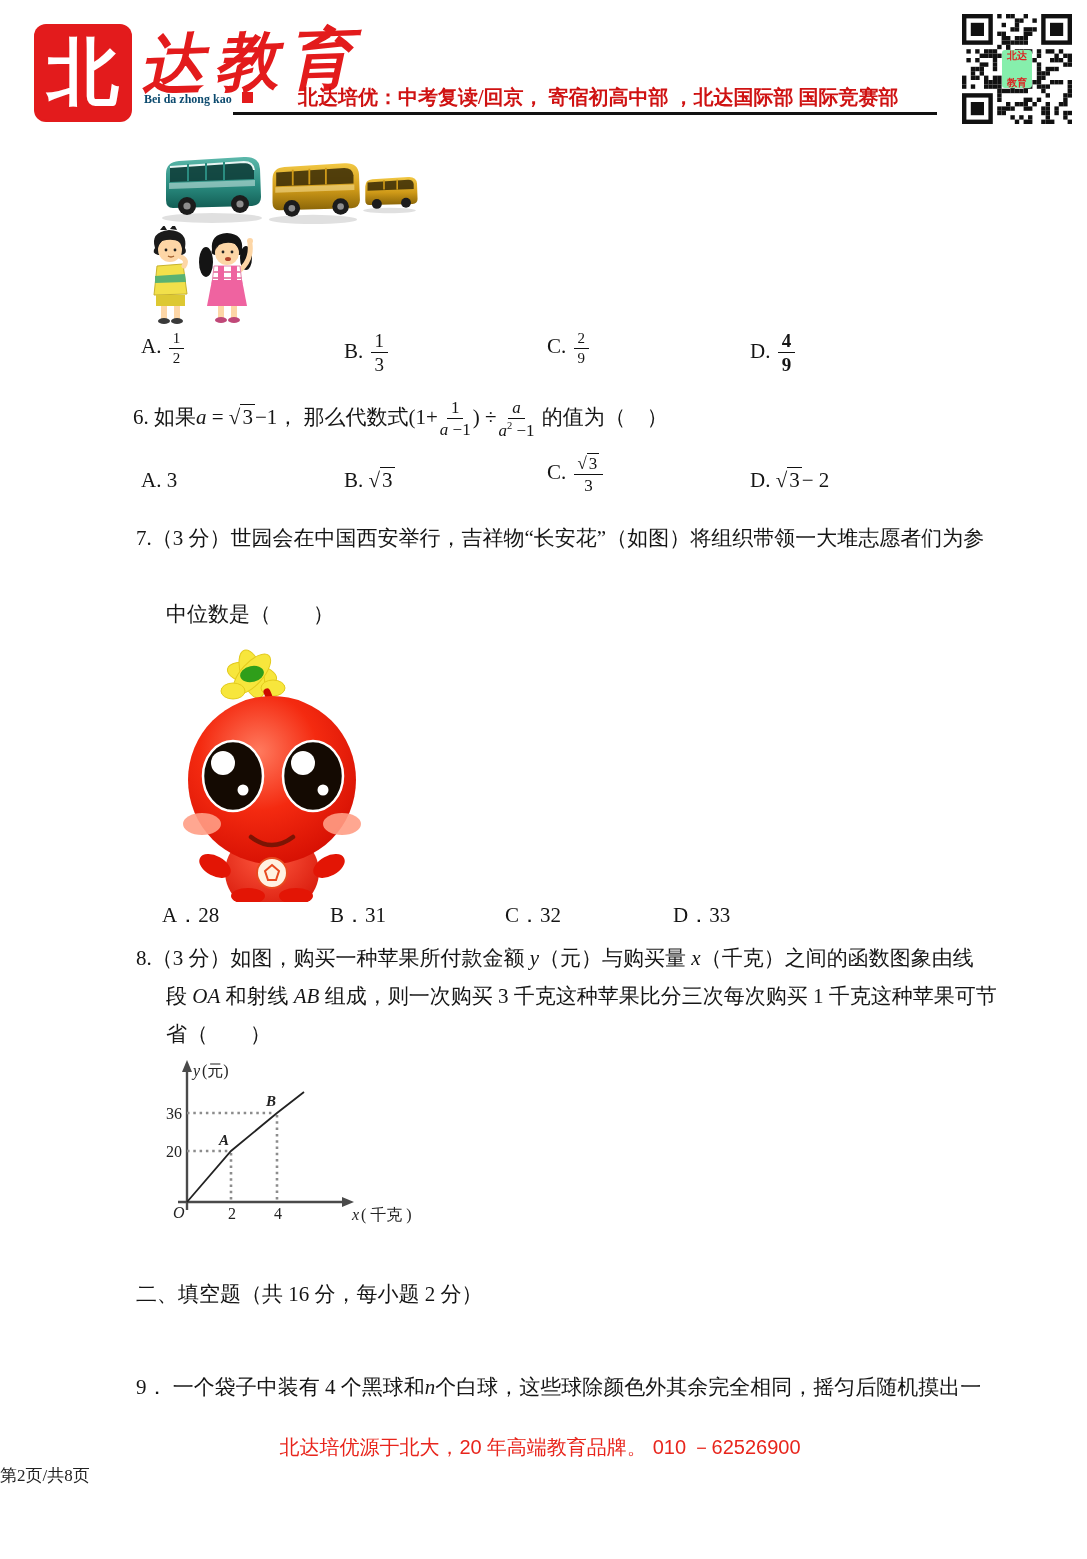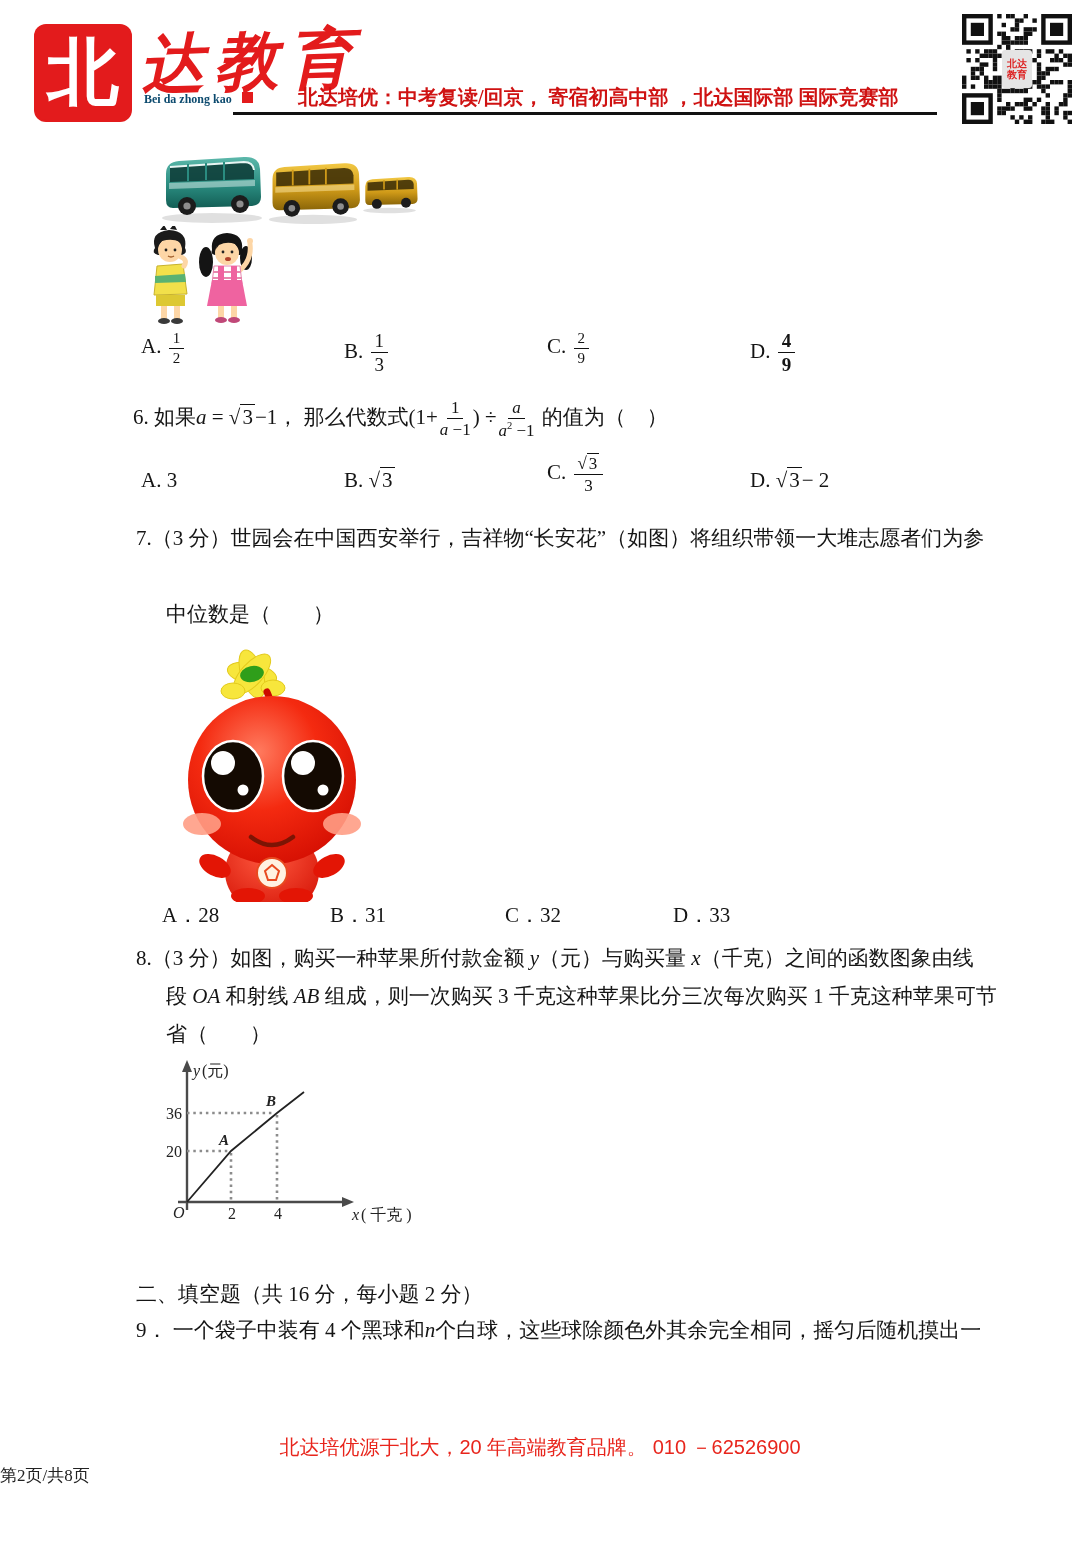--- a/index.html
+++ b/index.html
@@ -19,22 +19,22 @@
   .logo-script{
     position:absolute;left:140px;top:18px;font-size:64px;font-weight:700;color:#e31b1c;
     font-style:italic;letter-spacing:10px;white-space:nowrap;transform:rotate(-2deg);
   }
   .logo-sub{position:absolute;left:144px;top:92px;font-size:12px;color:#0c4a6e;font-weight:700;white-space:nowrap;}
   .logo-sub .sq{display:inline-block;width:11px;height:11px;background:#e31b1c;margin-left:10px;}
   .tagline{position:absolute;left:298px;top:84px;font-size:20px;font-weight:700;color:#cf1212;white-space:nowrap;text-align:center;}
   .hrule{position:absolute;left:233px;top:112px;width:704px;height:3px;background:#111;}
   .qr-wrap{position:absolute;left:962px;top:14px;width:110px;height:110px;}
   .qr-label{
-    position:absolute;left:40px;top:36px;width:30px;height:38px;background:#e5e5e5;border-radius:3px;
-    display:flex;flex-direction:column;align-items:center;justify-content:center;line-height:1.1;
+    position:absolute;left:40px;top:36px;width:30px;height:38px;background:#86efac;border-radius:3px;
+    display:flex;flex-direction:column;align-items:center;justify-content:space-between;line-height:1.1;
     font-size:10px;color:#d22;font-weight:700;
   }
 
   
   .q-line{position:absolute;white-space:nowrap;font-size:21px;}
   .it{font-style:italic;font-family:"Liberation Serif",serif;}
   .opt-row{position:absolute;left:137px;height:60px;width:900px;}
   .opt{position:absolute;top:0;white-space:nowrap;font-size:21px;}
 
   
@@ -503,21 +503,21 @@
     <text x="79" y="93" font-size="15" font-style="italic" font-weight="bold" fill="#222">A</text>
     <text x="126" y="54" font-size="15" font-style="italic" font-weight="bold" fill="#222">B</text>
     <text x="53" y="24" font-size="16" font-style="italic" fill="#222">y</text>
     <text x="62" y="24" font-size="16" fill="#222">(元)</text>
     <text x="212" y="168" font-size="16" font-style="italic" fill="#222">x</text>
     <text x="221" y="168" font-size="16" fill="#222">( 千克 )</text>
   </svg>
 
 
   <div class="q-line" style="left:136px;top:1280px">二、填空题（共 16 分，每小题 2 分）</div>
-  <div class="q-line" style="left:136px;top:1316px">
+  <div class="q-line" style="left:136px;top:1373px">
     <span>9．  一个袋子中装有 4 个黑球和</span><span class="it">n</span><span>个白球，这些球除颜色外其余完全相同，摇匀后随机摸出一</span>
   </div>
 
   <div class="footer-brand">
     <span>北达培优源于北大，</span><span class="fb">20</span><span> 年高端教育品牌。</span><span class="fb" style="margin-left:6px">010 －62526900</span>
   </div>
   <div class="footer-page">第2页/共8页</div>
 
 </div>
 

